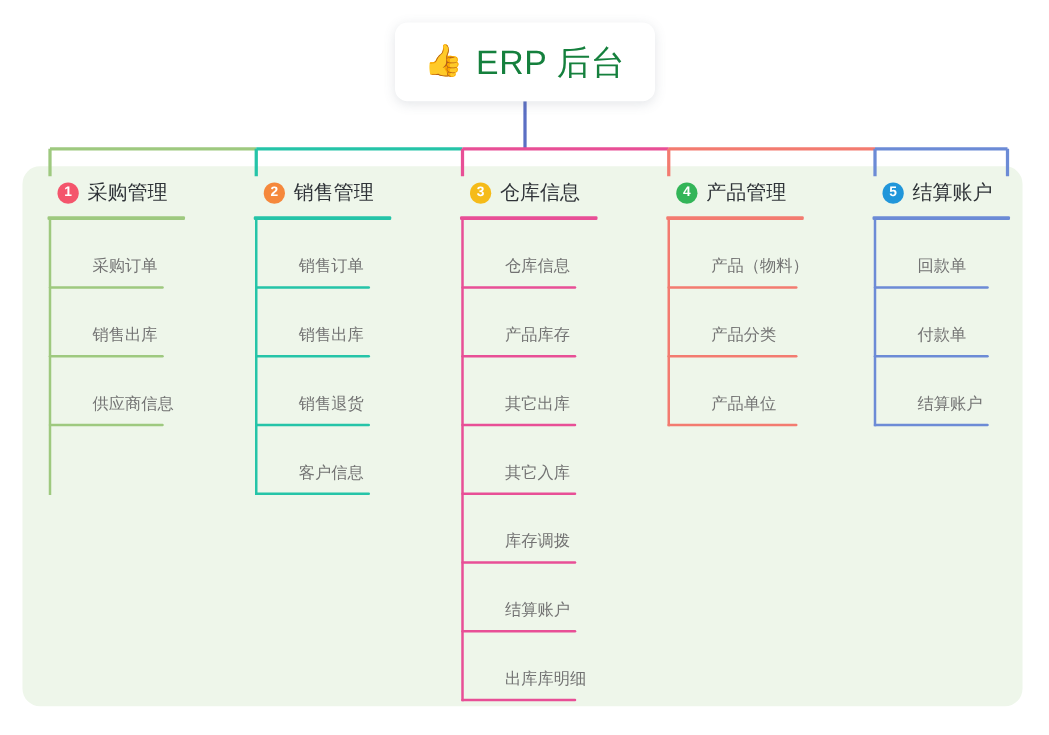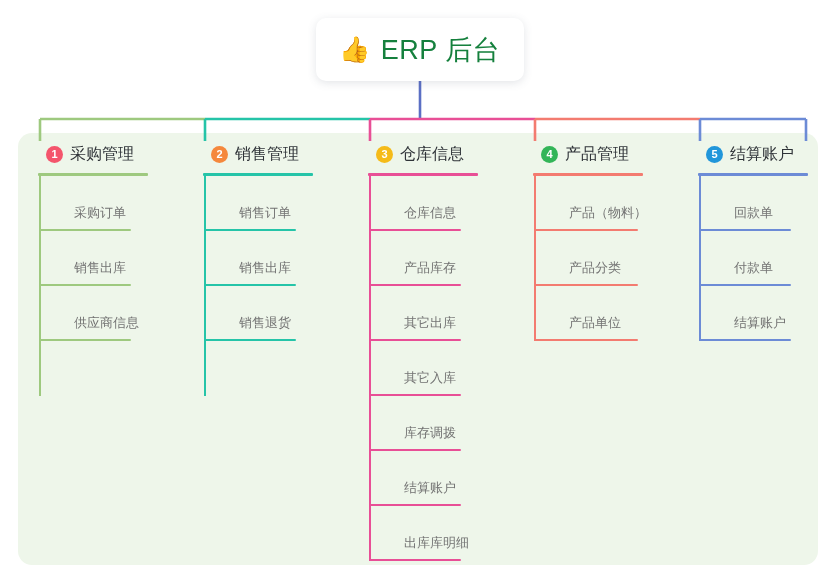--- a/index.html
+++ b/index.html
@@ -193,20 +193,24 @@
           <div class="leaf-rule" style="width: 92px; background: rgb(37, 196, 168);"></div>
         </div>
         <div class="leaf">
           <span class="leaf-text">销售出库</span>
           <div class="leaf-rule" style="width: 92px; background: rgb(37, 196, 168);"></div>
         </div>
         <div class="leaf">
           <span class="leaf-text">销售退货</span>
           <div class="leaf-rule" style="width: 92px; background: rgb(37, 196, 168);"></div>
         </div>
+        <div class="leaf">
+          <span class="leaf-text">客户信息</span>
+          <div class="leaf-rule" style="width: 92px; background: rgb(37, 196, 168);"></div>
+        </div>
       </div>
     </div>
     <div class="column" style="left: 368px;">
       <div class="col-header">
         <span class="badge" style="background: rgb(245, 187, 25);">3</span>
         <span class="col-title">仓库信息</span>
       </div>
       <div class="col-rule" style="width: 110px; background: rgb(232, 79, 150);"></div>
       <div class="leaves">
         <div class="spine" style="background: rgb(232, 79, 150); height: 385px;"></div>

